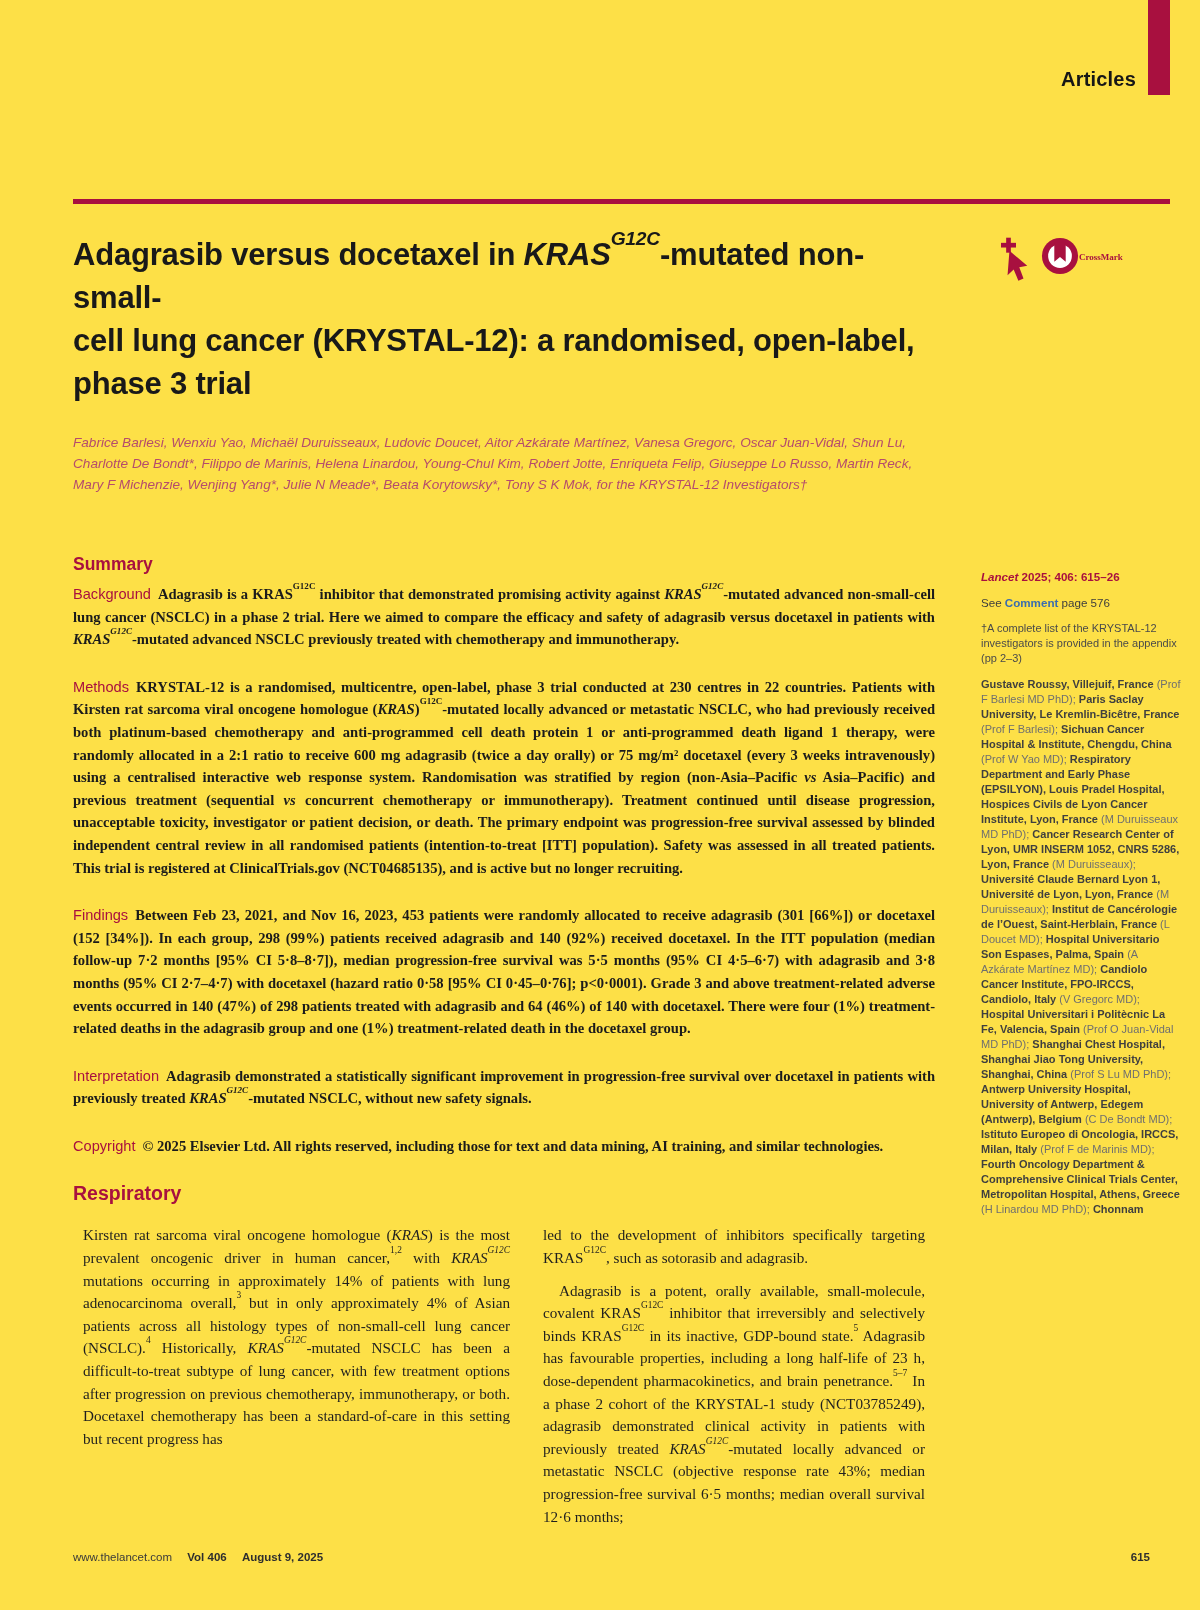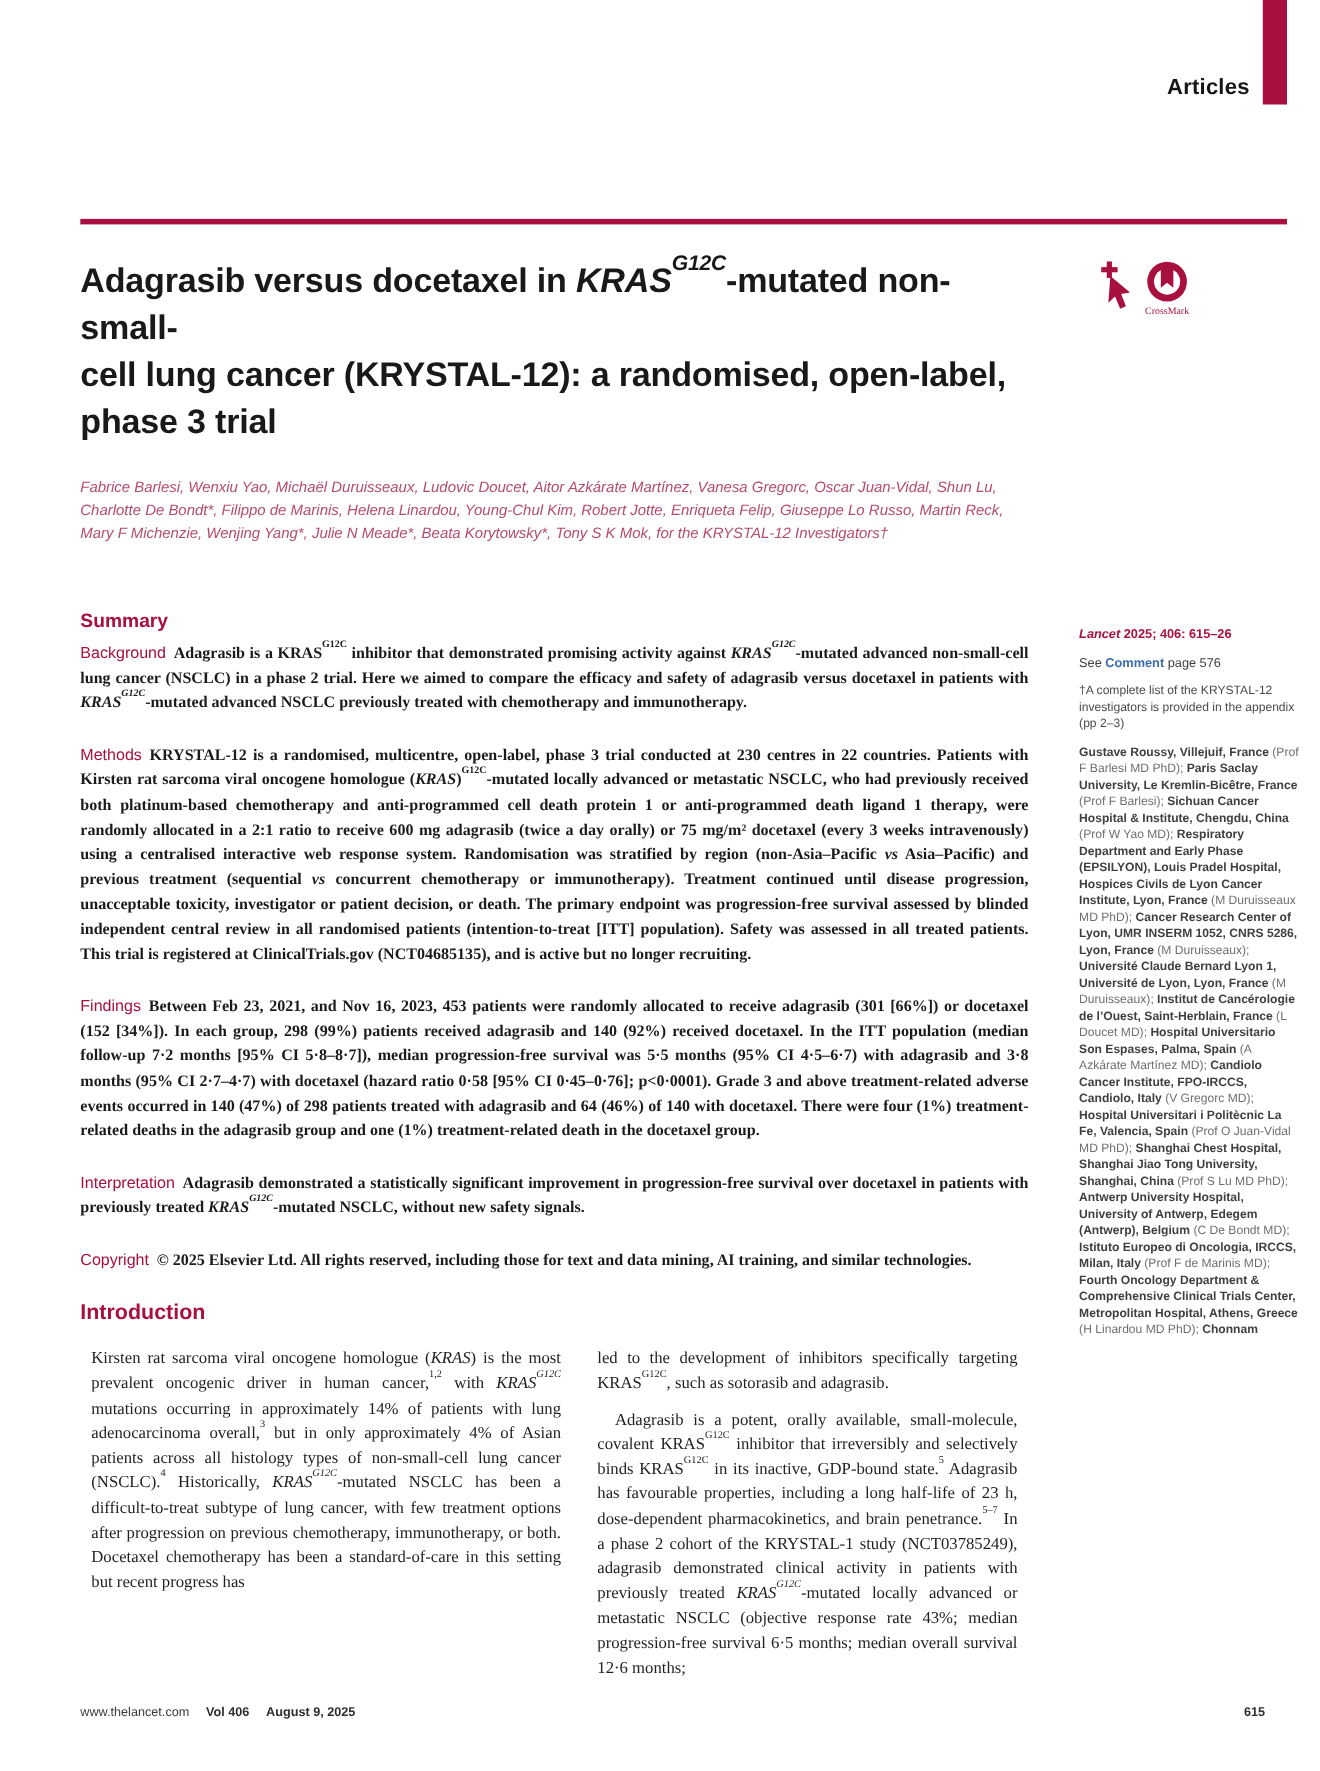--- a/index.html
+++ b/index.html
@@ -8,21 +8,21 @@
     --blue:#3A6CAE;
     --ink:#1b1b1b;
     --side-bold:#3f3f3f;
     --side-gray:#6f6f6f;
   }
   html,body{margin:0;padding:0;background:#e8e8e8;}
   .page{
     position:relative;
     width:1200px;height:1610px;
     margin:0 auto;
-    background:#ffffff;
+    background:#fde047;
     overflow:hidden;
     font-family:"Liberation Sans",sans-serif;
   }
   
   .kicker-bar{position:absolute;top:0;right:30px;width:22px;height:95px;background:var(--red);}
   .kicker-text{
     position:absolute;top:68px;right:64px;
     font-size:20px;font-weight:bold;color:#161616;letter-spacing:0.2px;
   }
   .top-rule{position:absolute;left:73px;right:30px;top:199px;height:4.5px;background:var(--red);}
@@ -39,21 +39,21 @@
     font-size:31px;line-height:43px;font-weight:bold;color:#191919;
     letter-spacing:-0.2px;margin:0;
   }
   .title sup{font-size:0.55em;line-height:0;position:relative;top:-0.55em;}
   .authors{
     margin-top:27px;
     font-size:13.6px;line-height:21px;font-style:italic;color:var(--author-red);
   }
   
   .crossmark{position:relative;padding-left:20px;padding-top:4px;display:flex;gap:10px;align-items:flex-start;cursor:pointer;}
-  .cm-logo{display:flex;flex-direction:column;align-items:center;}
+  .cm-logo{display:flex;flex-direction:row;align-items:center;font-weight:bold;}
   .cm-caption{font-size:9px;color:var(--red);margin-top:2px;font-family:"Liberation Serif",serif;}
   
   .summary-heading{
     font-size:17.5px;font-weight:bold;color:var(--red);
     margin:13px 0 8px 0;
   }
   .sum-para{
     margin:0 0 25px 0;
     font-family:"Liberation Serif",serif;
     font-weight:bold;
@@ -150,21 +150,21 @@
       <p class="sum-para">
         <span class="sum-label">Findings</span><span class="runs"><span>Between Feb 23, 2021, and Nov 16, 2023, 453 patients were randomly allocated to receive adagrasib (301 [66%]) or docetaxel (152 [34%]). In each group, 298 (99%) patients received adagrasib and 140 (92%) received docetaxel. In the ITT population (median follow-up 7·2 months [95% CI 5·8–8·7]), median progression-free survival was 5·5 months (95% CI 4·5–6·7) with adagrasib and 3·8 months (95% CI 2·7–4·7) with docetaxel (hazard ratio 0·58 [95% CI 0·45–0·76]; p&lt;0·0001). Grade 3 and above treatment-related adverse events occurred in 140 (47%) of 298 patients treated with adagrasib and 64 (46%) of 140 with docetaxel. There were four (1%) treatment-related deaths in the adagrasib group and one (1%) treatment-related death in the docetaxel group.</span></span>
       </p>
       <p class="sum-para">
         <span class="sum-label">Interpretation</span><span class="runs"><span>Adagrasib demonstrated a statistically significant improvement in progression-free survival over docetaxel in patients with previously treated </span><span class="ri">KRAS</span><sup class="ri">G12C</sup><span>-mutated NSCLC, without new safety signals.</span></span>
       </p>
       <p class="sum-para">
         <span class="sum-label">Copyright</span><span class="runs"><span>© 2025 Elsevier Ltd. All rights reserved, including those for text and data mining, AI training, and similar technologies.</span></span>
       </p>
 
-      <div class="section-heading">Introduction</div>
+      <div class="section-heading">Respiratory</div>
       <div class="intro-cols">
         <div class="intro-col-left">
           <p class="body-para runs"><span>Kirsten rat sarcoma viral oncogene homologue (</span><span class="ri">KRAS</span><span>) is the most prevalent oncogenic driver in human cancer,</span><sup>1,2</sup><span> with </span><span class="ri">KRAS</span><sup class="ri">G12C</sup><span> mutations occurring in approximately 14% of patients with lung adenocarcinoma overall,</span><sup>3</sup><span> but in only approximately 4% of Asian patients across all histology types of non-small-cell lung cancer (NSCLC).</span><sup>4</sup><span> Historically, </span><span class="ri">KRAS</span><sup class="ri">G12C</sup><span>-mutated NSCLC has been a difficult-to-treat subtype of lung cancer, with few treatment options after progression on previous chemotherapy, immunotherapy, or both. Docetaxel chemotherapy has been a standard-of-care in this setting but recent progress has</span></p>
         </div>
         <div class="intro-col-right">
           <p class="body-para runs"><span>led to the development of inhibitors specifically targeting KRAS</span><sup>G12C</sup><span>, such as sotorasib and adagrasib.</span></p>
           <p class="body-para runs indent"><span>Adagrasib is a potent, orally available, small-molecule, covalent KRAS</span><sup>G12C</sup><span> inhibitor that irreversibly and selectively binds KRAS</span><sup>G12C</sup><span> in its inactive, GDP-bound state.</span><sup>5</sup><span> Adagrasib has favourable properties, including a long half-life of 23 h, dose-dependent pharmacokinetics, and brain penetrance.</span><sup>5–7</sup><span> In a phase 2 cohort of the KRYSTAL-1 study (NCT03785249), adagrasib demonstrated clinical activity in patients with previously treated </span><span class="ri">KRAS</span><sup class="ri">G12C</sup><span>-mutated locally advanced or metastatic NSCLC (objective response rate 43%; median progression-free survival 6·5 months; median overall survival 12·6 months;</span></p>
         </div>
       </div>
     </div>

